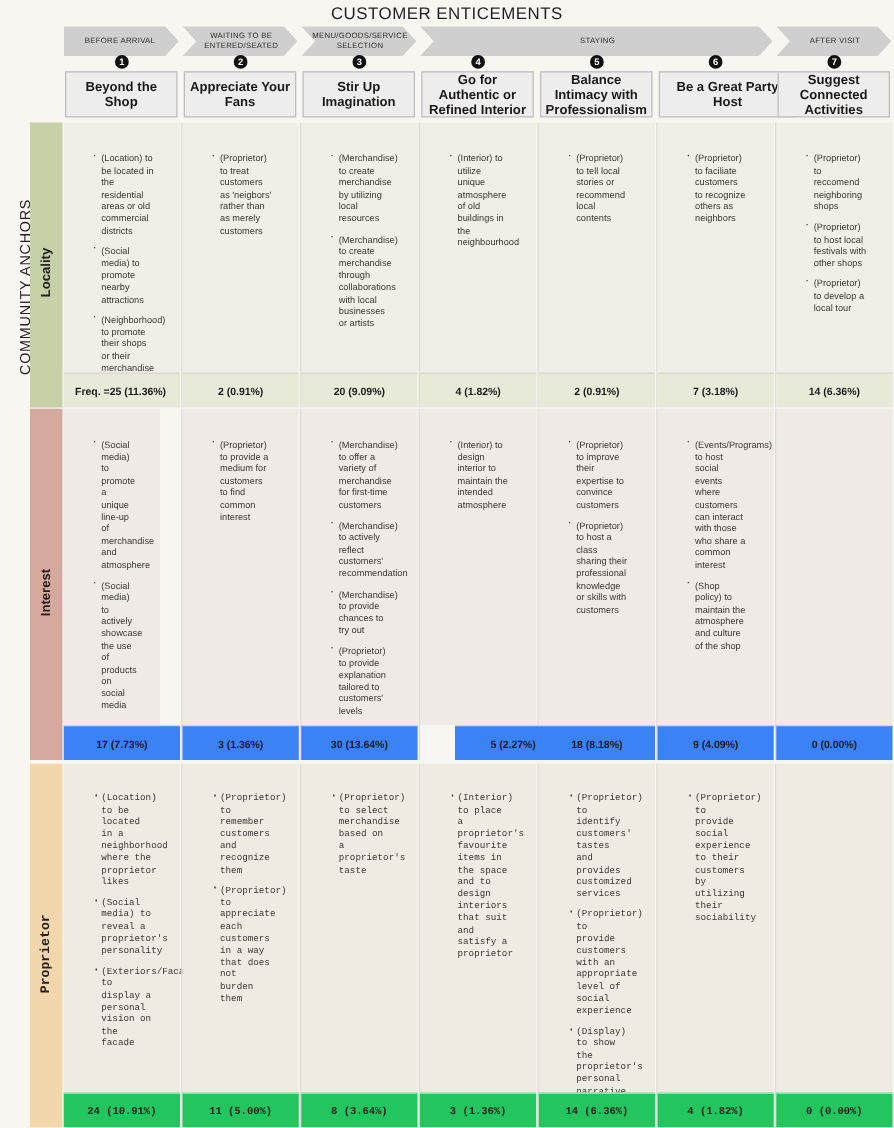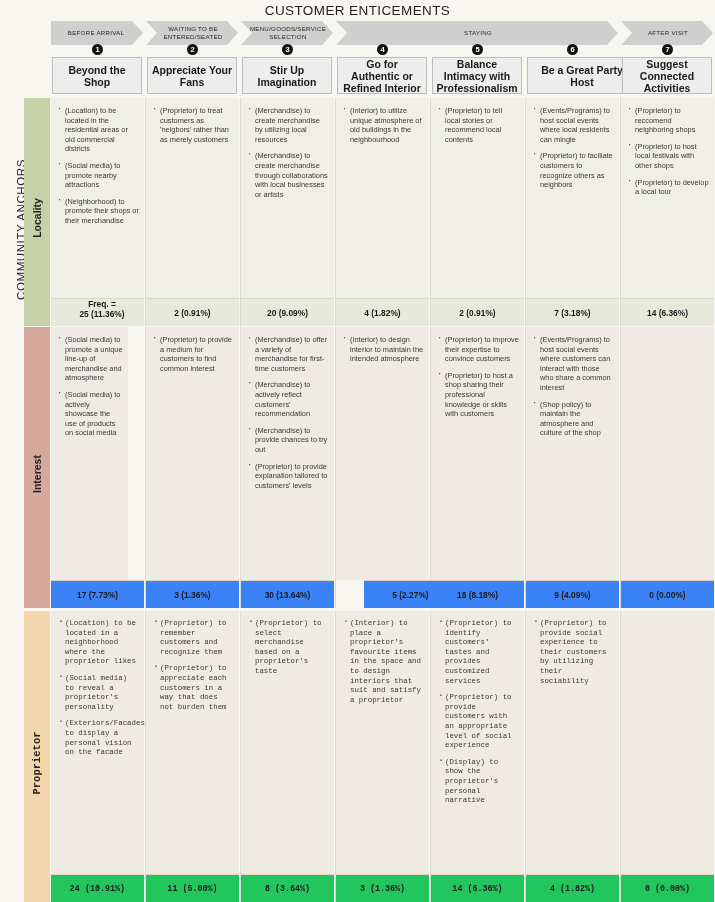--- a/index.html
+++ b/index.html
@@ -75,21 +75,21 @@
     position:absolute;left:13px;top:50%;
     transform:translate(-50%,0) rotate(-90deg);
     transform-origin:center center;
     white-space:nowrap;font-size:10.5px;font-weight:bold;color:#231f20;
   }
   .cells{position:absolute;left:26px;top:0;right:0;height:100%;}
   .cell{
     position:absolute;top:0;box-sizing:border-box;
     padding:8px 5px 4px 6px;
   }
-  .cell ul{margin:0;padding:0;list-style:none;}
+  .cell ul{margin:16px;padding:0;list-style:none;}
   .cell li{
     position:relative;padding-left:8px;margin-bottom:7px;
     font-size:7.4px;line-height:9.6px;color:#3a3632;
   }
   .cell li:before{
     content:"\00B7";position:absolute;left:1px;top:-2px;font-size:10px;color:#3a3632;
   }
   .footer{
     position:absolute;left:26px;right:0;bottom:0;height:28px;
   }
@@ -222,36 +222,35 @@
           </div>
           <div class="vsep" style="left: 285px;"></div>
           <div class="cell" style="left: 381px; width: 93px; height: 200px;">
             <ul>
               <li>(Proprietor) to tell local stories or recommend local contents</li>
             </ul>
           </div>
           <div class="vsep" style="left: 380px;"></div>
           <div class="cell" style="left: 476px; width: 93px; height: 200px;">
             <ul>
-              <li>(Events/Programs) to host social events where local residents can mingle</li>
               <li>(Proprietor) to faciliate customers to recognize others as neighbors</li>
             </ul>
           </div>
           <div class="vsep" style="left: 475px;"></div>
           <div class="cell" style="left: 571px; width: 93px; height: 200px;">
             <ul>
               <li>(Proprietor) to reccomend neighboring shops</li>
               <li>(Proprietor) to host local festivals with other shops</li>
               <li>(Proprietor) to develop a local tour</li>
             </ul>
           </div>
           <div class="vsep" style="left: 570px;"></div>
         </div>
         <div class="footer">
-          <div class="fcell first" style="left: 1px; width: 93px; flex-direction: column;">
+          <div class="fcell first" style="left: 1px; width: 93px;">
             <span>Freq. = </span>
             <span>25 (11.36%)</span>
           </div>
           <div class="fcell" style="left: 96px; width: 93px;">
             <span>2 (0.91%)</span>
           </div>
           <div class="fcell" style="left: 191px; width: 93px;">
             <span>20 (9.09%)</span>
           </div>
           <div class="fcell" style="left: 286px; width: 93px;">
@@ -296,21 +295,21 @@
           <div class="vsep" style="left: 190px;"></div>
           <div class="cell" style="left: 286px; width: 93px; height: 253px;">
             <ul>
               <li>(Interior) to design interior to maintain the intended atmosphere</li>
             </ul>
           </div>
           <div class="vsep" style="left: 285px;"></div>
           <div class="cell" style="left: 381px; width: 93px; height: 253px;">
             <ul>
               <li>(Proprietor) to improve their expertise to convince customers</li>
-              <li>(Proprietor) to host a shop sharing their professional knowledge or skills with customers</li>
+              <li>(Proprietor) to host a class sharing their professional knowledge or skills with customers</li>
             </ul>
           </div>
           <div class="vsep" style="left: 380px;"></div>
           <div class="cell" style="left: 476px; width: 93px; height: 253px;">
             <ul>
               <li>(Events/Programs) to host social events where customers can interact with those who share a common interest</li>
               <li>(Shop policy) to maintain the atmosphere and culture of the shop</li>
             </ul>
           </div>
           <div class="vsep" style="left: 475px;"></div>

